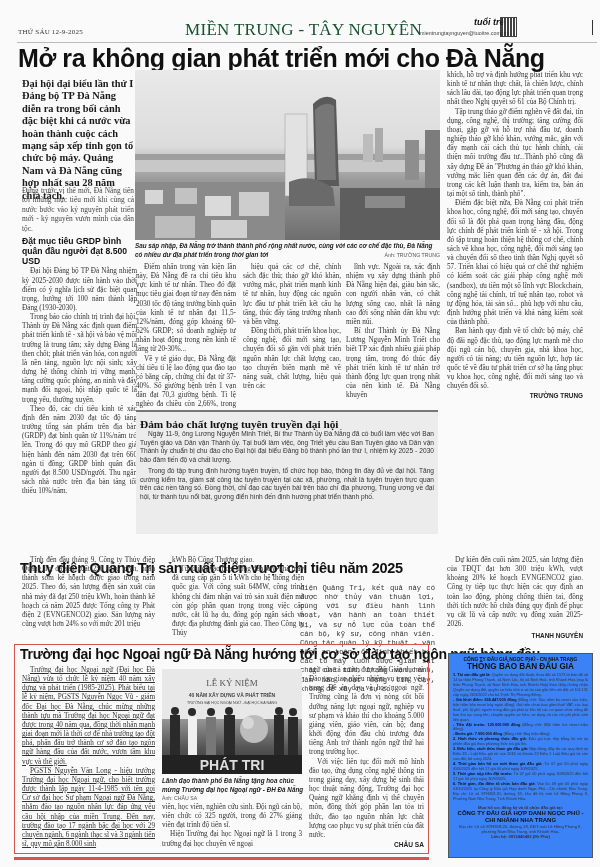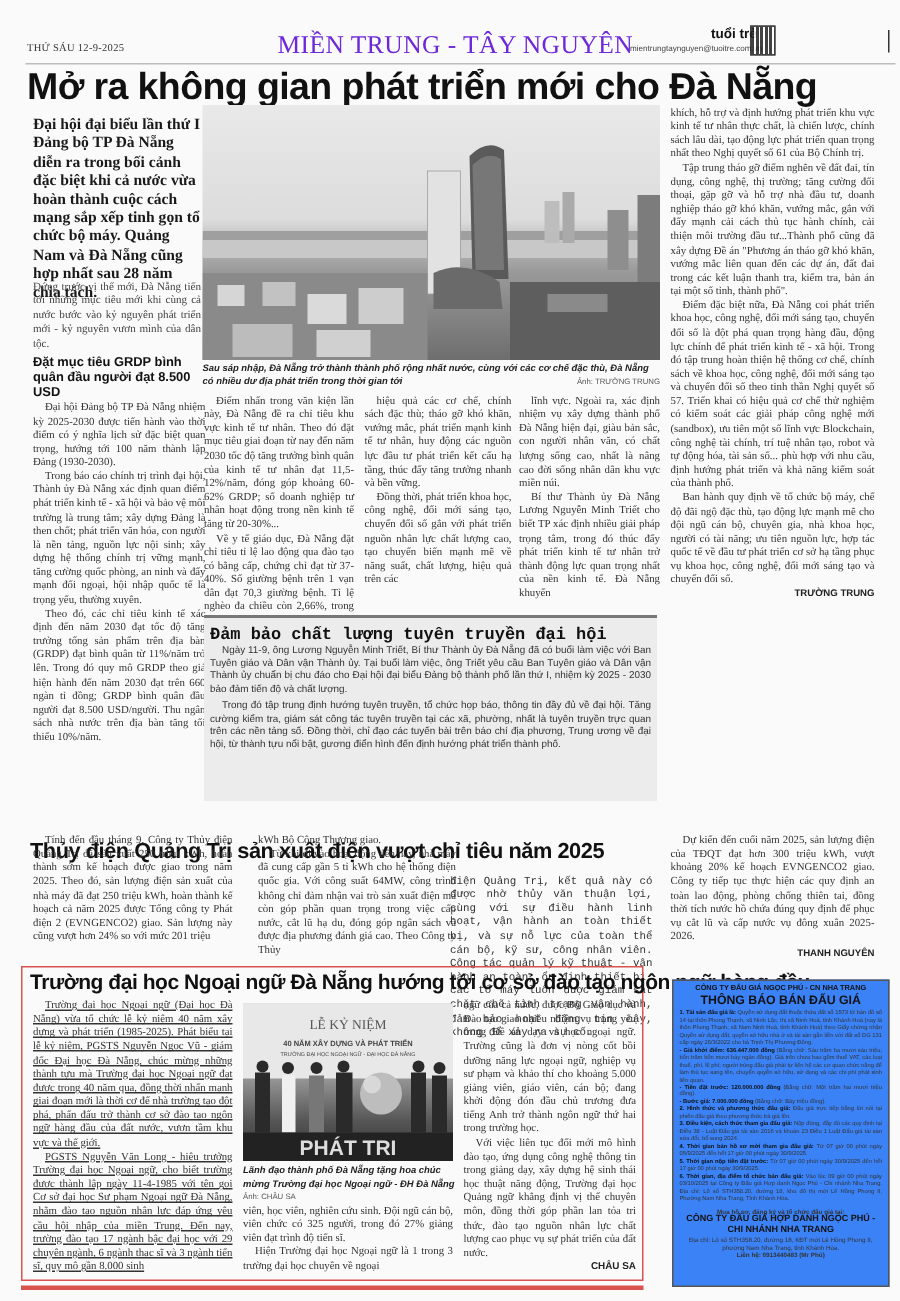--- a/index.html
+++ b/index.html
@@ -3,22 +3,22 @@
 <meta charset="utf-8">
 <style>
   * { box-sizing: border-box; margin: 0; padding: 0; }
   html, body { width: 600px; height: 867px; overflow: hidden; background: #fafafa; }
   body { position: relative; font-family: "Liberation Serif", serif; color: #222; }
   .abs { position: absolute; }
   .serif { font-family: "Liberation Serif", serif; }
 
   
   .hdr-date { left: 18px; top: 28px; font-size: 7px; letter-spacing: 0.2px; color: #333; }
-  .hdr-section { left: 185px; top: 20px; font-size: 17px; color: #6d28d9; letter-spacing: 0.3px; }
-  .hdr-brand { left: 474px; top: 17px; font-family: "Liberation Sans", sans-serif; font-weight: bold; font-size: 9px; color: #111; }
+  .hdr-section { left: 185px; top: 20px; font-size: 17px; color: #14532d; letter-spacing: 0.3px; }
+  .hdr-brand { left: 474px; top: 17px; font-family: "Liberation Sans", sans-serif; font-weight: bold; font-size: 9px; font-style: italic; color: #111; }
   .hdr-email { left: 420px; top: 30px; font-family: "Liberation Sans", sans-serif; font-size: 5.4px; color: #444; }
   .hdr-qr { left: 500px; top: 17px; width: 17px; height: 20px; background:
       repeating-linear-gradient(90deg, #222 0 2px, #fff 2px 3px),
       #222; opacity: 0.85; border: 1px solid #222; }
   .hdr-bar { left: 592px; top: 20px; width: 1px; height: 15px; background: #333; }
   .hdr-rule { left: 17px; top: 42px; width: 580px; height: 1px; background: #bbb; }
 
   .main-title { left: 18px; top: 44px; font-family: "Liberation Sans", sans-serif; font-weight: bold; font-size: 25px; color: #111; letter-spacing: -0.4px; white-space: nowrap; }
 
   .lead { left: 22px; top: 78px; width: 112px; font-weight: bold; font-size: 10.4px; line-height: 12.4px; color: #1a1a1a; }
@@ -26,21 +26,21 @@
   .sub-head { font-family: "Liberation Sans", sans-serif; font-weight: bold; font-size: 8.6px; line-height: 9.8px; color: #111; }
   .col { font-size: 7.2px; line-height: 9.15px; text-align: justify; color: #333; }
   .col p { text-indent: 8px; }
 
   .photo { left: 135px; top: 70px; width: 305px; height: 170px; overflow: hidden;
     background: linear-gradient(180deg, #e9e9e9 0%, #dcdcdc 45%, #b8b8b8 55%, #9a9a9a 65%, #6e6e6e 100%); }
   .photo-caption { left: 135px; top: 242px; width: 305px; font-family: "Liberation Sans", sans-serif; font-weight: bold; font-style: italic; font-size: 6.3px; line-height: 8.5px; color: #222; }
   .photo-credit { position: absolute; right: 0; bottom: 0; font-weight: normal; font-style: normal; font-size: 5.2px; color: #555; }
 
   .box { left: 136px; top: 410px; width: 302px; height: 124px; background: #ececec; border-top: 2px solid #777; }
-  .box-title { font-family: Liberation Mono, monospace; font-weight: bold; font-size: 11.3px; color: #111; padding: 6px 4px 0 4px; }
+  .box-title { font-family: Liberation Serif, serif; font-weight: bold; font-size: 11.3px; color: #111; padding: 6px 4px 0 4px; }
   .box-text { font-family: "Liberation Sans", sans-serif; font-size: 6.6px; line-height: 8.7px; color: #333; padding: 0 4px; text-align: justify; }
   .box-text p { text-indent: 8px; }
 
   .sig { font-family: "Liberation Sans", sans-serif; font-weight: bold; font-size: 6.4px; text-align: right; color: #222; }
 
   .h2 { font-family: "Liberation Sans", sans-serif; font-weight: bold; font-size: 14.5px; color: #111; letter-spacing: -0.3px; white-space: nowrap; }
 
   .red-box { left: 14px; top: 644px; width: 415px; height: 210px; border: 1.5px solid #d9534f; }
   .red-bottom { left: 14px; top: 857px; width: 415px; height: 3px; background: #d9534f; }
 

